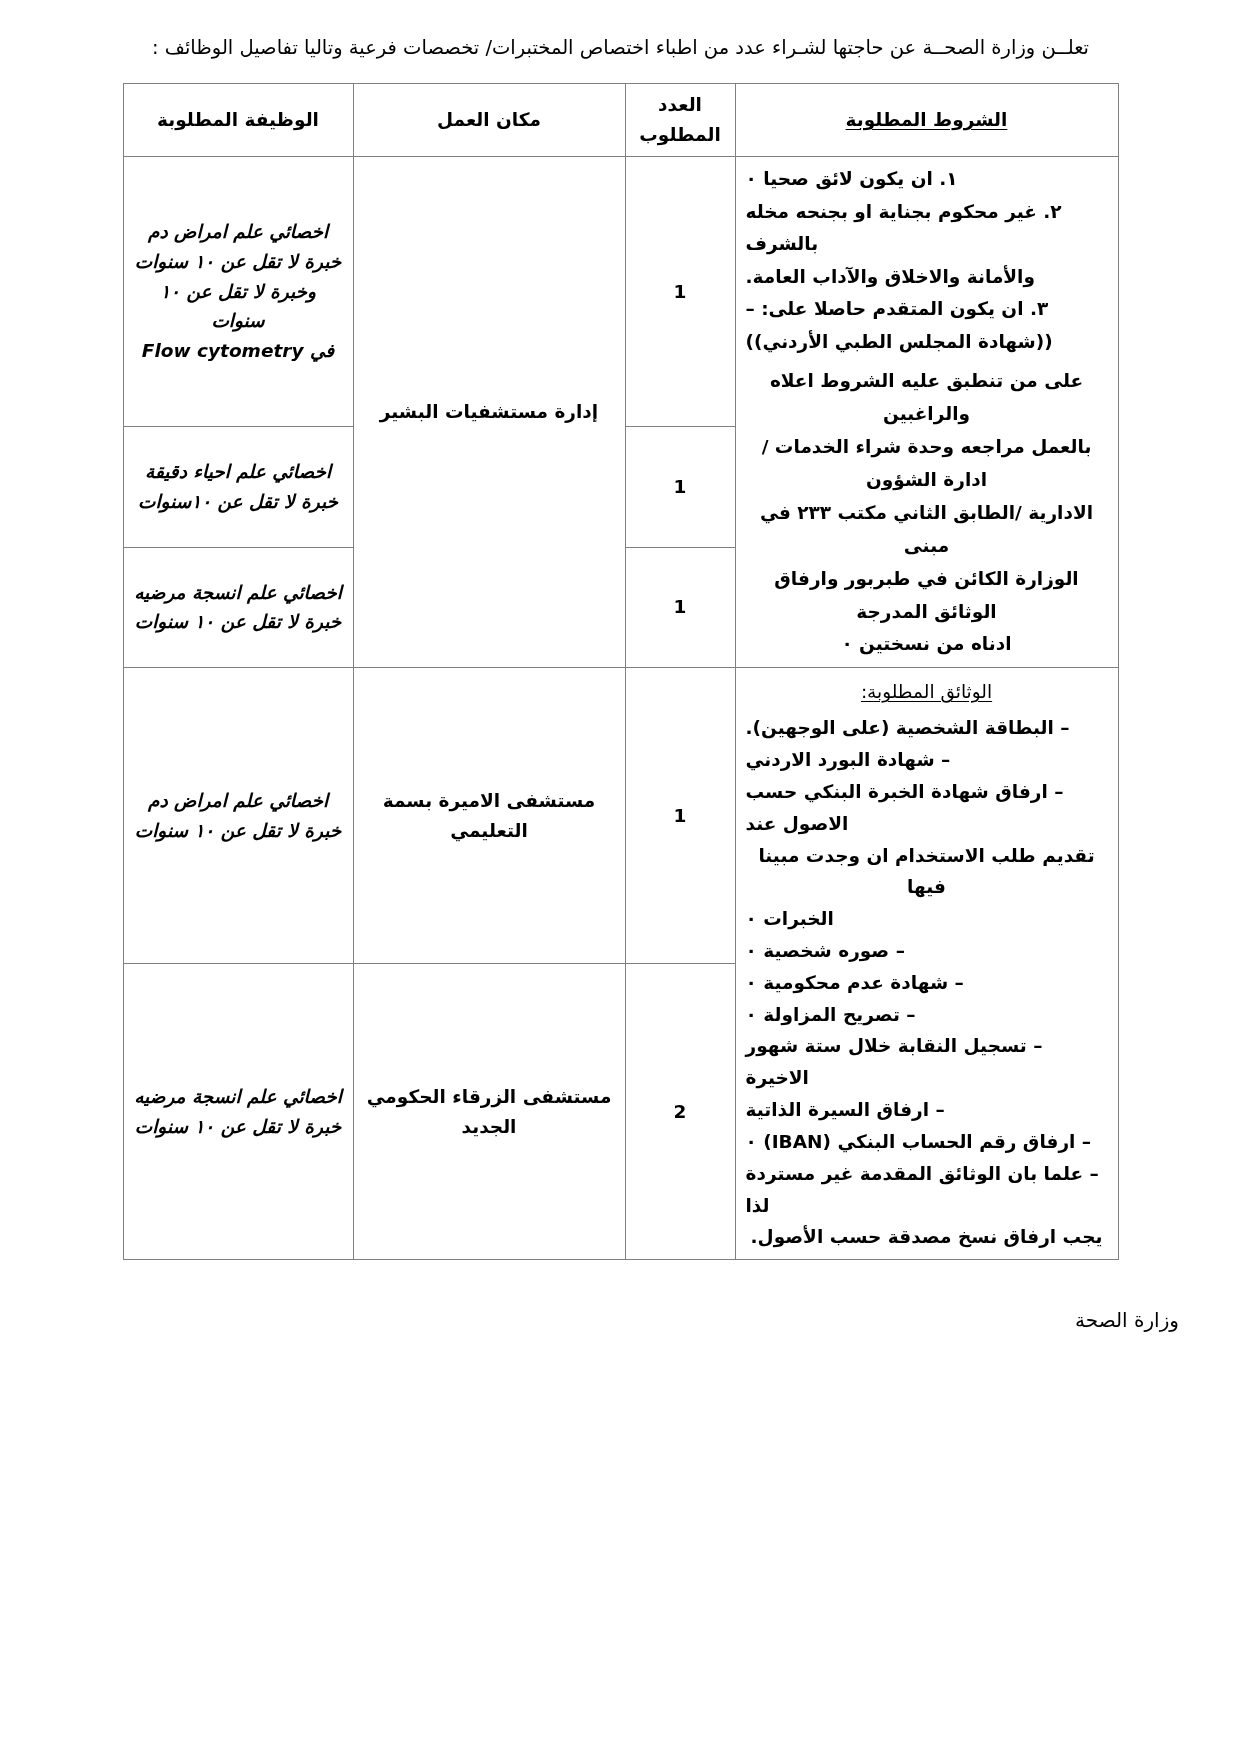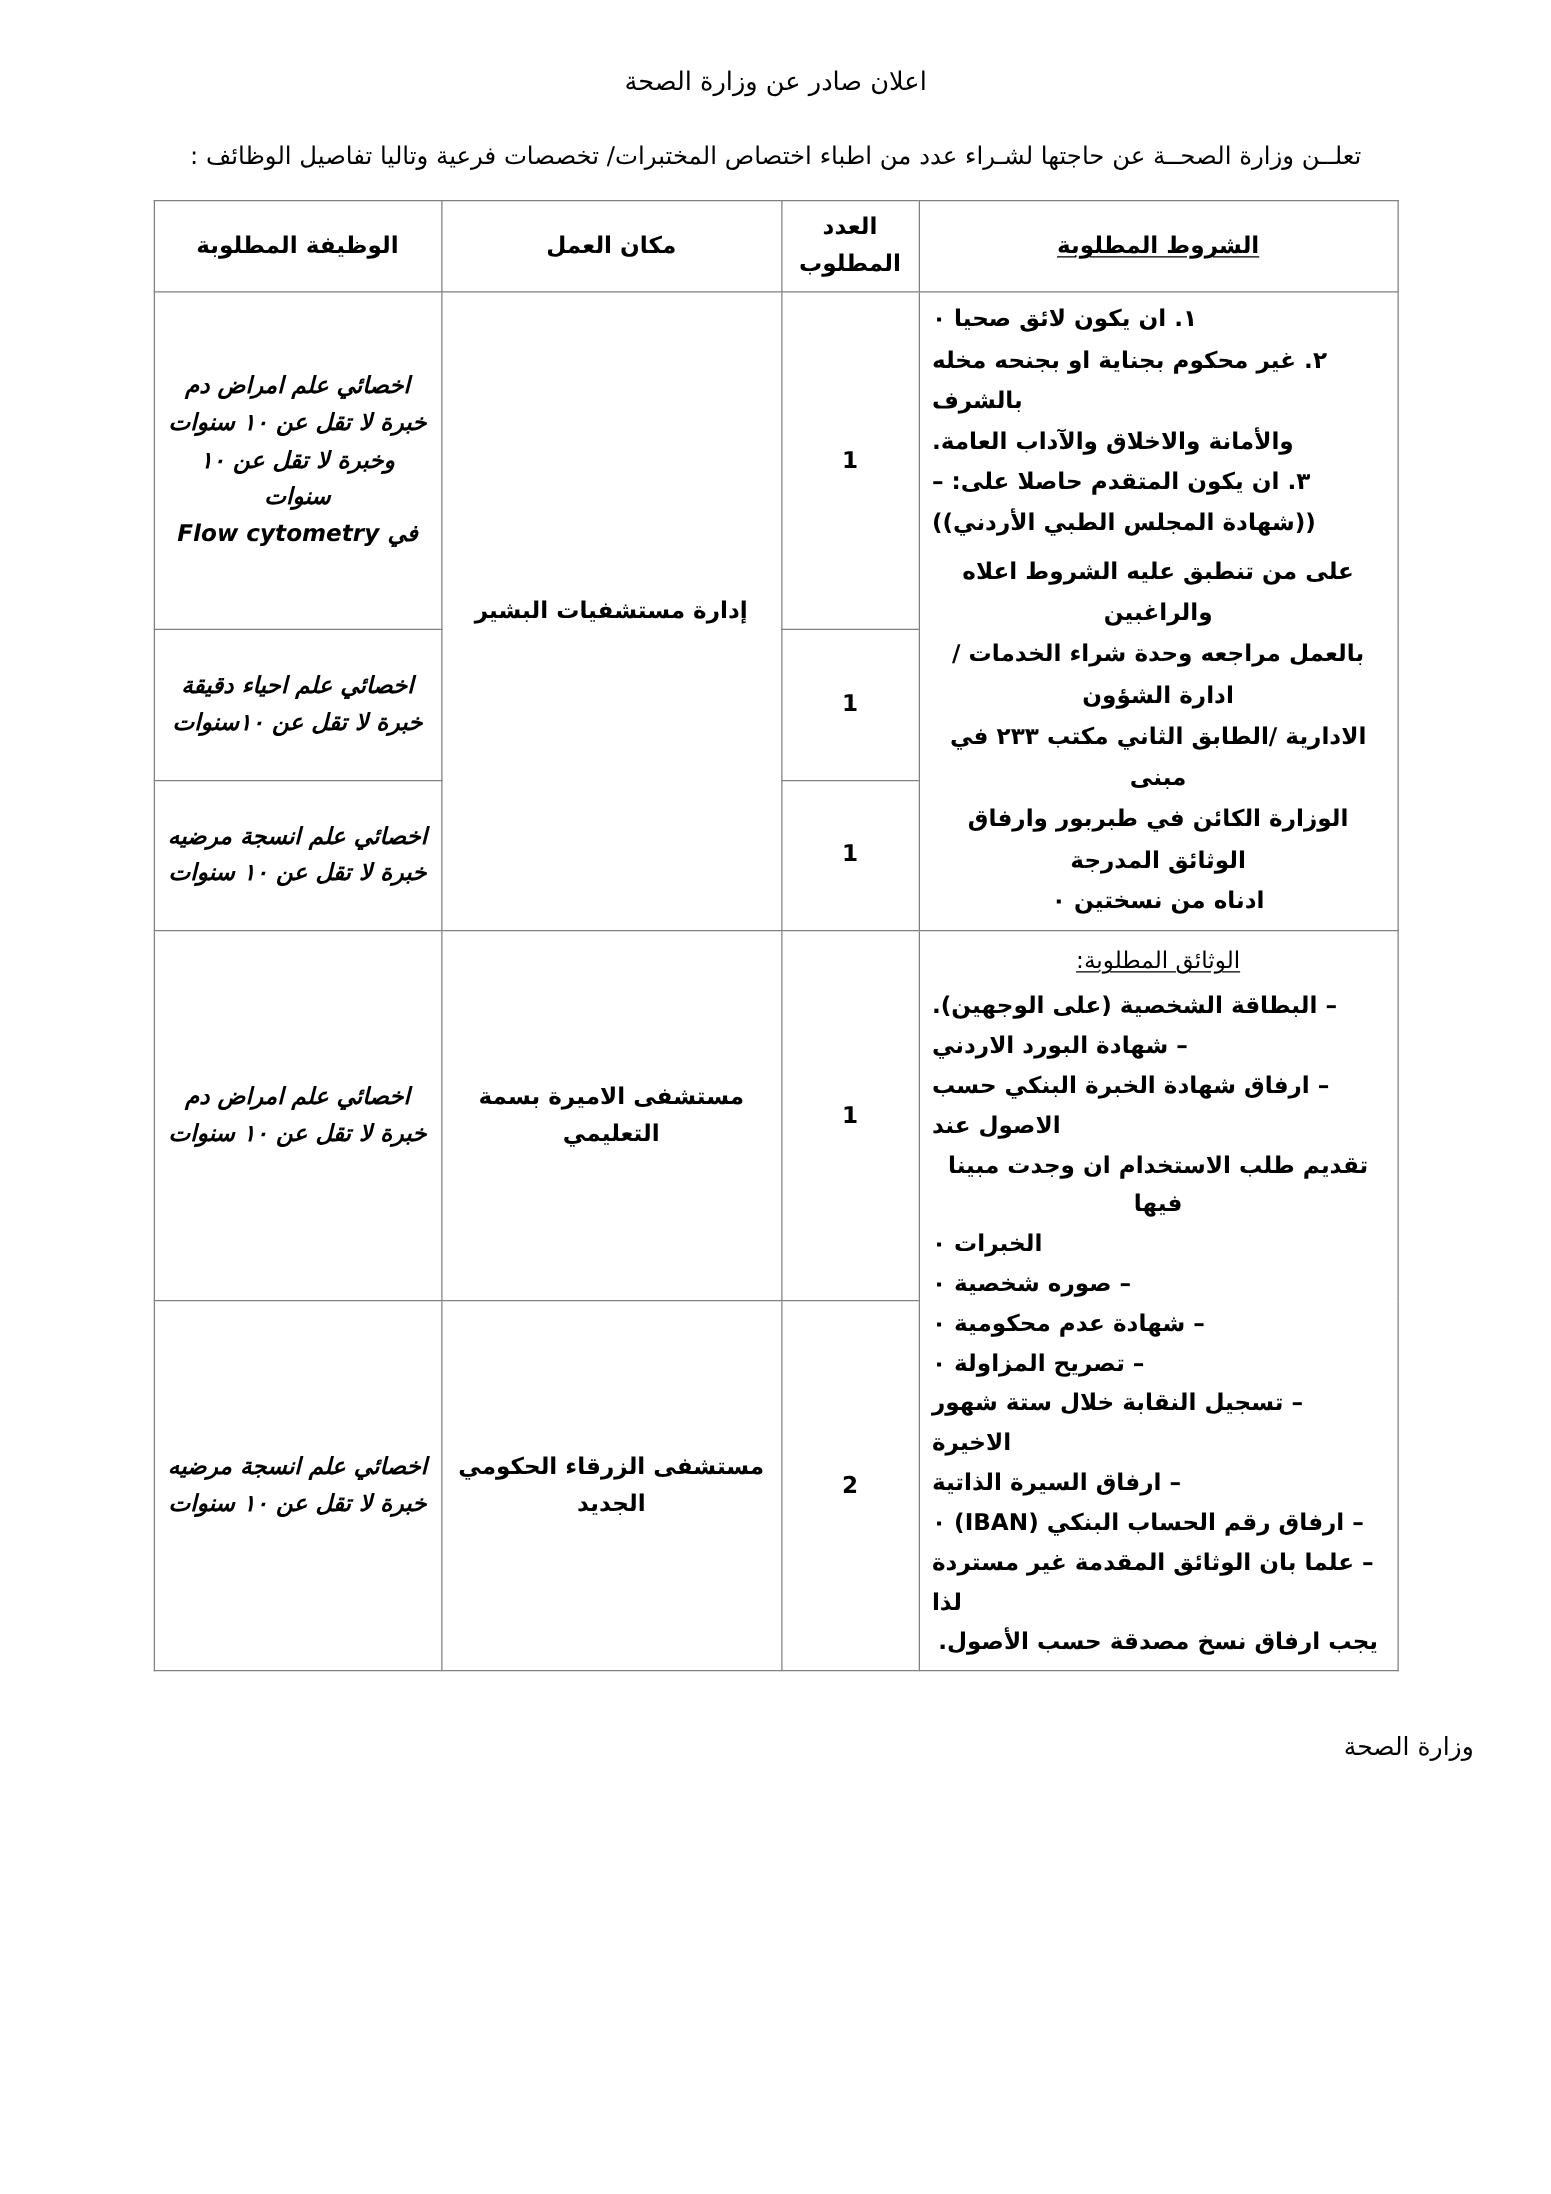--- a/index.html
+++ b/index.html
@@ -146,21 +146,20 @@
     margin: 0;
     padding: 48px 62px 0 0;
     text-align: right;
   }
 </style>
 </head>
 <body>
 
 <div class="page">
 
-  <h1 class="doc-title">اعلان صادر عن وزارة الصحة</h1>
 
   <p class="intro-line">تعلــن وزارة الصحــة عن حاجتها لشـراء عدد من اطباء اختصاص المختبرات/ تخصصات فرعية وتاليا تفاصيل الوظائف :</p>
 
   <table class="jobs">
     <colgroup>
       <col class="c-cond">
         <col class="c-count">
         <col class="c-place">
         <col class="c-job">
     </colgroup>

